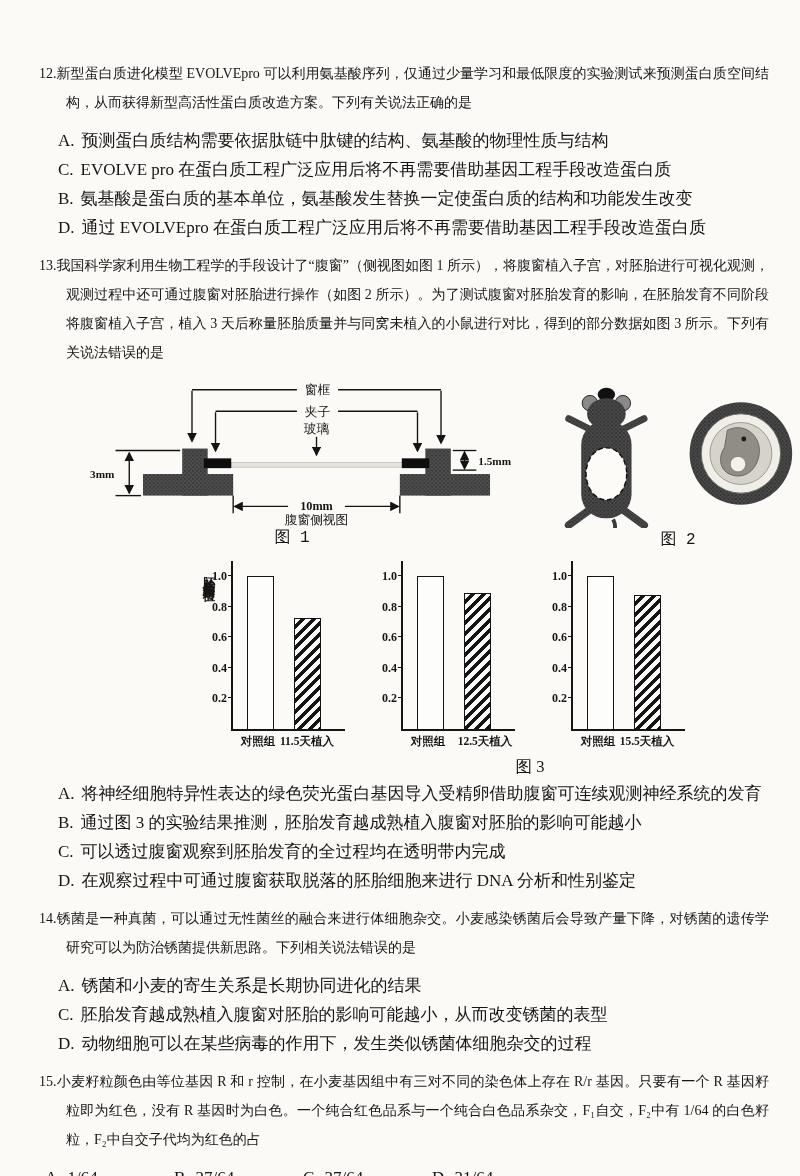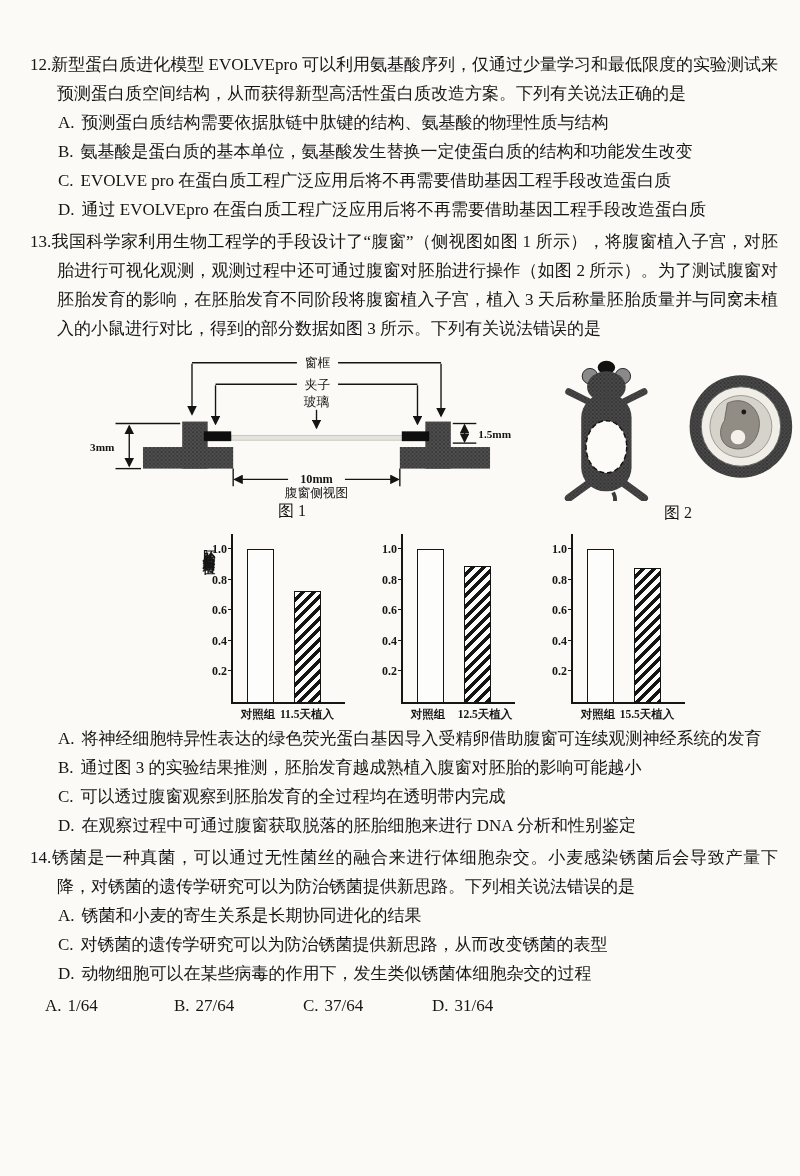--- a/index.html
+++ b/index.html
@@ -6,32 +6,32 @@
   body{
     width:800px;height:1176px;
     background:#fbfaf7;
     color:#161616;
     font-family:"Liberation Serif","DejaVu Serif",serif;
     overflow:hidden;
   }
   .page{padding:50px 22px 0 30px;box-sizing:border-box;}
   .q{margin:0 0 3px 0;}
   .stem{
-    margin:0;font-size:17px;line-height:29px;
+    margin:9px;font-size:14px;line-height:29px;
     padding-left:27px;text-indent:-27px;text-align:justify;
   }
   .opt{font-size:17px;line-height:29px;padding-left:28px;white-space:nowrap;}
   .opt-label{margin-right:7px;}
   .opt-row{display:flex;padding-left:15px;font-size:17px;line-height:30px;}
   .opt-row .opt-cell{width:129px;white-space:nowrap;}
   .opt-row .opt-cell .opt-label{margin-right:6px;}
 
   .fig12-row{display:flex;align-items:flex-start;margin:6px 0 2px 36px;}
   .figblock{display:flex;flex-direction:column;align-items:center;}
-  .fig-caption{font-size:16px;line-height:22px;text-align:center;margin-top:1px;}
+  .fig-caption{font-size:16px;line-height:22px;text-align:center;margin-top:1px;font-family:Liberation Mono, monospace;}
   .fig2block{margin-left:18px;padding-top:2px;}
 
   .fig3-wrap{margin:10px 0 0 170px;}
   .fig3-row{display:flex;gap:56px;}
   .chart{display:flex;}
   .ylab{
     writing-mode:vertical-rl;text-orientation:upright;
     font-size:12.5px;font-weight:bold;letter-spacing:2px;
     margin:6px 14px 0 0;height:150px;
   }
@@ -59,22 +59,22 @@
   svg text{font-family:"Liberation Serif","DejaVu Serif",serif;}
 </style>
 </head>
 <body>
 
 <div class="page">
 
   <div class="q">
     <p class="stem"><span>12.</span><span>新型蛋白质进化模型 EVOLVEpro 可以利用氨基酸序列，仅通过少量学习和最低限度的实验测试来预测蛋白质空间结构，从而获得新型高活性蛋白质改造方案。下列有关说法正确的是</span></p>
     <div class="opt"><span class="opt-label">A.</span><span>预测蛋白质结构需要依据肽链中肽键的结构、氨基酸的物理性质与结构</span></div>
+    <div class="opt"><span class="opt-label">C.</span><span>EVOLVE pro 在蛋白质工程广泛应用后将不再需要借助基因工程手段改造蛋白质</span></div>
     <div class="opt"><span class="opt-label">B.</span><span>氨基酸是蛋白质的基本单位，氨基酸发生替换一定使蛋白质的结构和功能发生改变</span></div>
-    <div class="opt"><span class="opt-label">C.</span><span>EVOLVE pro 在蛋白质工程广泛应用后将不再需要借助基因工程手段改造蛋白质</span></div>
     <div class="opt"><span class="opt-label">D.</span><span>通过 EVOLVEpro 在蛋白质工程广泛应用后将不再需要借助基因工程手段改造蛋白质</span></div>
   </div>
 
   <div class="q">
     <p class="stem"><span>13.</span><span>我国科学家利用生物工程学的手段设计了“腹窗”（侧视图如图 1 所示），将腹窗植入子宫，对胚胎进行可视化观测，观测过程中还可通过腹窗对胚胎进行操作（如图 2 所示）。为了测试腹窗对胚胎发育的影响，在胚胎发育不同阶段将腹窗植入子宫，植入 3 天后称量胚胎质量并与同窝未植入的小鼠进行对比，得到的部分数据如图 3 所示。下列有关说法错误的是</span></p>
 
     <div class="fig12-row">
 
       <div class="figblock">
         <svg width="452" height="150" viewBox="0 0 460 153">
@@ -235,36 +235,38 @@
                 <div class="bar" style="height: 152.727px; left: 14px;"></div>
                 <div class="bar hatched" style="height: 134.4px; left: 61px;"></div>
               </div>
               <div class="xlabels">
                 <span style="left: 27px;">对照组</span>
                 <span style="left: 76px;">15.5天植入</span>
               </div>
             </div>
           </div>
       </div>
+      <div class="fig3-caption">图 3</div>
     </div>
 
     <div class="opt"><span class="opt-label">A.</span><span>将神经细胞特异性表达的绿色荧光蛋白基因导入受精卵借助腹窗可连续观测神经系统的发育</span></div>
     <div class="opt"><span class="opt-label">B.</span><span>通过图 3 的实验结果推测，胚胎发育越成熟植入腹窗对胚胎的影响可能越小</span></div>
     <div class="opt"><span class="opt-label">C.</span><span>可以透过腹窗观察到胚胎发育的全过程均在透明带内完成</span></div>
     <div class="opt"><span class="opt-label">D.</span><span>在观察过程中可通过腹窗获取脱落的胚胎细胞来进行 DNA 分析和性别鉴定</span></div>
   </div>
 
   <div class="q">
     <p class="stem"><span>14.</span><span>锈菌是一种真菌，可以通过无性菌丝的融合来进行体细胞杂交。小麦感染锈菌后会导致产量下降，对锈菌的遗传学研究可以为防治锈菌提供新思路。下列相关说法错误的是</span></p>
     <div class="opt"><span class="opt-label">A.</span><span>锈菌和小麦的寄生关系是长期协同进化的结果</span></div>
-    <div class="opt"><span class="opt-label">C.</span><span>对锈菌的遗传学研究可以为防治锈菌提供新思路，从而改变锈菌的表型</span></div>
+    <div class="opt"><span class="opt-label">C.</span><span>胚胎发育越成熟植入腹窗对胚胎的影响可能越小，从而改变锈菌的表型</span></div>
     <div class="opt"><span class="opt-label">D.</span><span>动物细胞可以在某些病毒的作用下，发生类似锈菌体细胞杂交的过程</span></div>
   </div>
 
   <div class="q">
+    <p class="stem"><span>15.</span><span>小麦籽粒颜色由等位基因 R 和 r 控制，在小麦基因组中有三对不同的染色体上存在 R/r 基因。只要有一个 R 基因籽粒即为红色，没有 R 基因时为白色。一个纯合红色品系与一个纯合白色品系杂交，F₁自交，F₂中有 1/64 的白色籽粒，F₂中自交子代均为红色的占</span></p>
     <div class="opt-row">
       <span class="opt-cell"><span class="opt-label">A.</span><span>1/64</span></span>
       <span class="opt-cell"><span class="opt-label">B.</span><span>27/64</span></span>
       <span class="opt-cell"><span class="opt-label">C.</span><span>37/64</span></span>
       <span class="opt-cell"><span class="opt-label">D.</span><span>31/64</span></span>
     </div>
   </div>
 
 </div>
 

